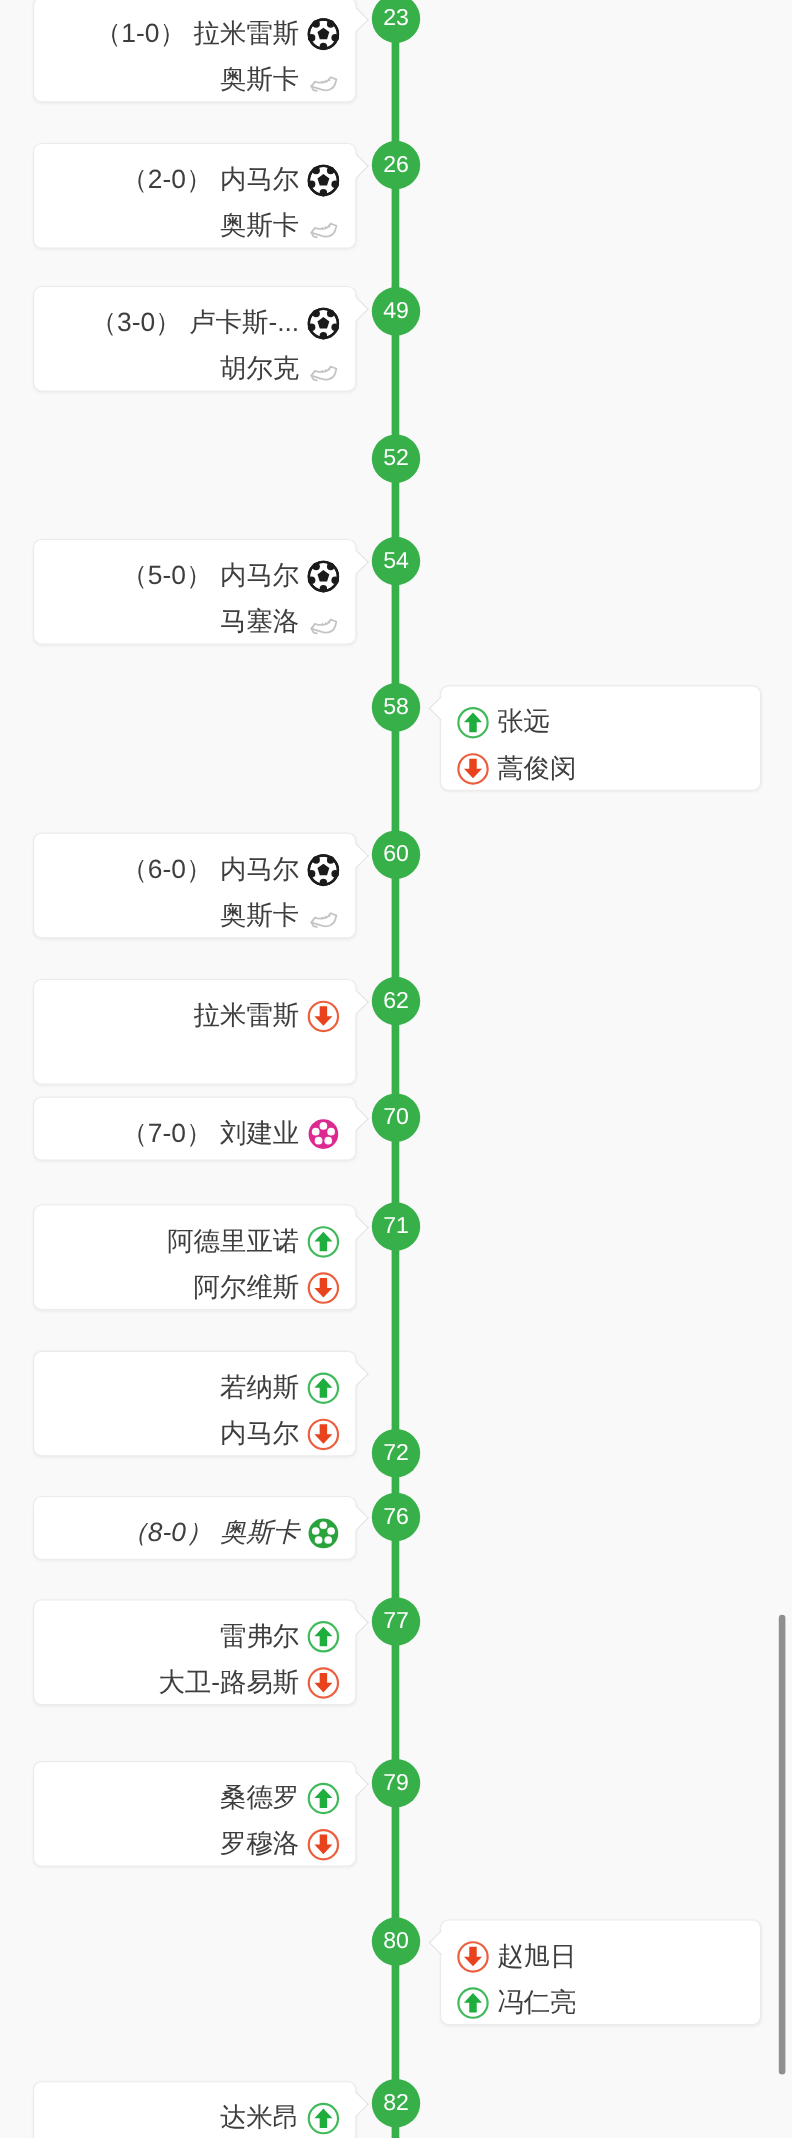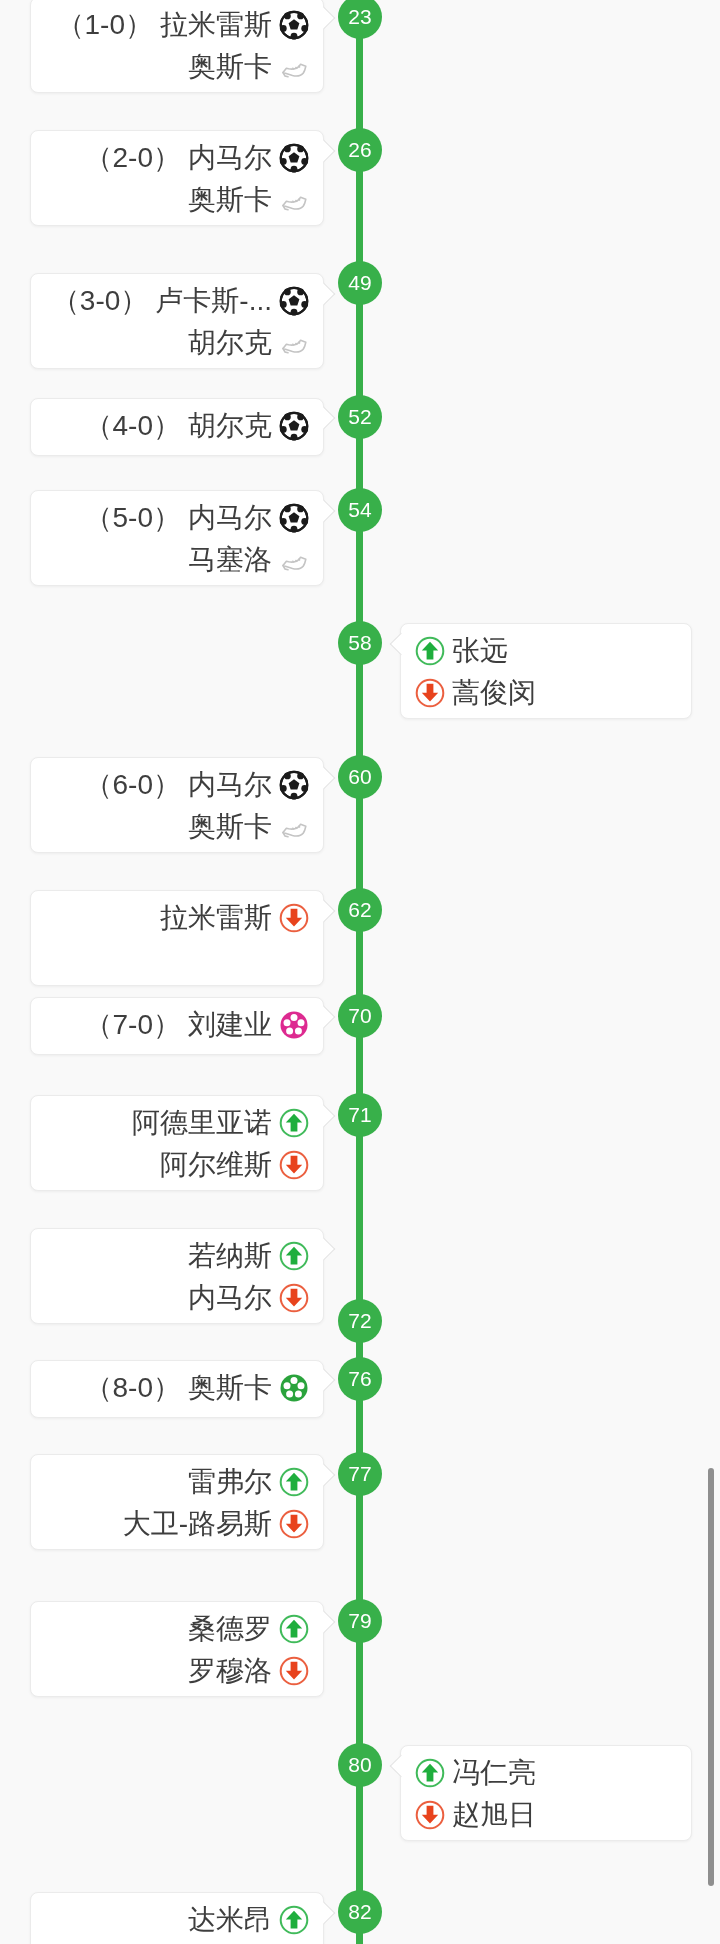--- a/index.html
+++ b/index.html
@@ -16,21 +16,21 @@
     font-size:21px;font-weight:500;
   }
   .card{
     position:absolute;background:var(--card-bg,#fff);
     border:1px solid var(--card-border,#ebebeb);border-radius:8px;
     box-shadow:0 1px 3px rgba(0,0,0,.05);
     box-sizing:border-box;z-index:2;padding:6px 0;
   }
   .card.left{left:30px;width:294px;padding-right:14px;}
   .card.right{left:400px;width:292px;padding-left:14px;}
-  .row{display:flex;align-items:center;height:42px;gap:7px;font-size:28px;color:var(--text,#3e3e3e);white-space:nowrap;}
+  .row{display:flex;align-items:flex-end;height:42px;gap:7px;font-size:24px;color:var(--text,#3e3e3e);white-space:nowrap;}
   .card.left .row{flex-direction:row-reverse;justify-content:flex-start;}
   .card.right .row{flex-direction:row;justify-content:flex-start;}
   .score{margin-right:7px;}
   .icon{width:30px;height:30px;display:flex;align-items:center;justify-content:center;flex:0 0 30px;}
   .icon svg{width:30px;height:30px;display:block;}
   .icon.up{color:var(--subin,#1fae3d);}
   .icon.down{color:var(--subout,#e8431d);}
   .icon.boot{color:var(--boot,#c4c4c4);}
   .notch{position:absolute;width:15px;height:15px;background:#fff;transform:rotate(45deg);z-index:3;}
   .card.left .notch{right:-8.5px;border-top:1px solid #e3e3e3;border-right:1px solid #e3e3e3;}
@@ -103,21 +103,21 @@
           <path d="M19.5 13.5 L21 15.5 M16.5 14.8 L18 16.8 M13.5 15.6 L14.8 17.5" stroke="currentColor" stroke-width="1.3" fill="none"></path>
           <path d="M4 20.5 L6 24 L9 24.7" stroke="currentColor" stroke-width="1.6" fill="none" stroke-linecap="round"></path>
         </svg>
       </span>
       <span>奥斯卡</span>
     </div>
   </div>
     <div class="node" style="top: 261px;">
     <span>49</span>
   </div>
-    <div class="card left" style="top: 273px; height: 96px;">
+    <div class="card left" style="top: 260px; height: 96px;">
     <div class="notch" style="top: 12px;"></div>
     <div class="row">
       <span class="icon ball-classic" style="color: rgb(27, 27, 27);">
         <svg viewBox="0 0 30 30">
           <circle cx="15" cy="15" r="13.2" fill="#ffffff" stroke="currentColor" stroke-width="2.2"></circle>
           <polygon points="15,9.2 20.4,13.2 18.3,19.6 11.7,19.6 9.6,13.2" fill="currentColor"></polygon>
           <circle cx="15" cy="26.2" r="3.4" fill="currentColor"></circle>
           <circle cx="4.3" cy="18.4" r="3.4" fill="currentColor"></circle>
           <circle cx="25.7" cy="18.4" r="3.4" fill="currentColor"></circle>
           <circle cx="8.4" cy="5.9" r="3.4" fill="currentColor"></circle>
@@ -135,115 +135,95 @@
           <path d="M19.5 13.5 L21 15.5 M16.5 14.8 L18 16.8 M13.5 15.6 L14.8 17.5" stroke="currentColor" stroke-width="1.3" fill="none"></path>
           <path d="M4 20.5 L6 24 L9 24.7" stroke="currentColor" stroke-width="1.6" fill="none" stroke-linecap="round"></path>
         </svg>
       </span>
       <span>胡尔克</span>
     </div>
   </div>
     <div class="node" style="top: 395px;">
     <span>52</span>
   </div>
-    <div class="card left" style="top: 398px; height: 58px;">
-    <div class="notch" style="top: 11px;"></div>
+    <div class="node" style="top: 488px;">
+    <span>54</span>
+  </div>
+    <div class="card left" style="top: 490px; height: 96px;">
+    <div class="notch" style="top: 12px;"></div>
     <div class="row">
       <span class="icon ball-classic" style="color: rgb(27, 27, 27);">
         <svg viewBox="0 0 30 30">
           <circle cx="15" cy="15" r="13.2" fill="#ffffff" stroke="currentColor" stroke-width="2.2"></circle>
           <polygon points="15,9.2 20.4,13.2 18.3,19.6 11.7,19.6 9.6,13.2" fill="currentColor"></polygon>
           <circle cx="15" cy="26.2" r="3.4" fill="currentColor"></circle>
           <circle cx="4.3" cy="18.4" r="3.4" fill="currentColor"></circle>
           <circle cx="25.7" cy="18.4" r="3.4" fill="currentColor"></circle>
           <circle cx="8.4" cy="5.9" r="3.4" fill="currentColor"></circle>
           <circle cx="21.6" cy="5.9" r="3.4" fill="currentColor"></circle>
           <circle cx="15" cy="15" r="13.2" fill="none" stroke="currentColor" stroke-width="2.2"></circle>
         </svg>
       </span>
 
-      <span class="txt"><span class="score">（4-0）</span><span>胡尔克</span></span>
-    </div>
-
-  </div>
-    <div class="node" style="top: 488px;">
-    <span>54</span>
-  </div>
-    <div class="card left" style="top: 490px; height: 96px;">
+      <span class="txt"><span class="score">（5-0）</span><span>内马尔</span></span>
+    </div>
+    <div class="row line2">
+      <span class="icon boot">
+        <svg viewBox="0 0 30 30">
+          <path d="M4 20.5 L13.5 23.5 C19.5 25.2 24.5 22.8 25.8 18 L26.8 14.2 L21.6 12.2 C19.6 16.4 14.6 17.6 9.6 16.8 L7.4 16.2 Z" fill="#ffffff" stroke="currentColor" stroke-width="1.6" stroke-linejoin="round"></path>
+          <path d="M19.5 13.5 L21 15.5 M16.5 14.8 L18 16.8 M13.5 15.6 L14.8 17.5" stroke="currentColor" stroke-width="1.3" fill="none"></path>
+          <path d="M4 20.5 L6 24 L9 24.7" stroke="currentColor" stroke-width="1.6" fill="none" stroke-linecap="round"></path>
+        </svg>
+      </span>
+      <span>马塞洛</span>
+    </div>
+  </div>
+    <div class="node" style="top: 621px;">
+    <span>58</span>
+  </div>
+    <div class="card right" style="top: 623px; height: 96px;">
+    <div class="notch" style="top: 12px;"></div>
+    <div class="row">
+      <span class="icon up">
+        <svg viewBox="0 0 30 30">
+          <circle cx="15" cy="15" r="13.3" fill="#ffffff" stroke="currentColor" stroke-width="2" stroke-opacity="0.85"></circle>
+          <path d="M15 5.8 L23.2 14.6 L18.4 14.6 L18.4 23.6 L11.6 23.6 L11.6 14.6 L6.8 14.6 Z" fill="currentColor"></path>
+        </svg>
+      </span>
+      <span>张远</span>
+    </div>
+    <div class="row">
+      <span class="icon down">
+        <svg viewBox="0 0 30 30">
+          <circle cx="15" cy="15" r="13.3" fill="#ffffff" stroke="currentColor" stroke-width="2" stroke-opacity="0.85"></circle>
+          <path d="M15 5.8 L23.2 14.6 L18.4 14.6 L18.4 23.6 L11.6 23.6 L11.6 14.6 L6.8 14.6 Z" fill="currentColor" transform="rotate(180 15 14.7)"></path>
+        </svg>
+      </span>
+      <span>蒿俊闵</span>
+    </div>
+  </div>
+    <div class="node" style="top: 755px;">
+    <span>60</span>
+  </div>
+    <div class="card left" style="top: 757px; height: 96px;">
     <div class="notch" style="top: 12px;"></div>
     <div class="row">
       <span class="icon ball-classic" style="color: rgb(27, 27, 27);">
         <svg viewBox="0 0 30 30">
           <circle cx="15" cy="15" r="13.2" fill="#ffffff" stroke="currentColor" stroke-width="2.2"></circle>
           <polygon points="15,9.2 20.4,13.2 18.3,19.6 11.7,19.6 9.6,13.2" fill="currentColor"></polygon>
           <circle cx="15" cy="26.2" r="3.4" fill="currentColor"></circle>
           <circle cx="4.3" cy="18.4" r="3.4" fill="currentColor"></circle>
           <circle cx="25.7" cy="18.4" r="3.4" fill="currentColor"></circle>
           <circle cx="8.4" cy="5.9" r="3.4" fill="currentColor"></circle>
           <circle cx="21.6" cy="5.9" r="3.4" fill="currentColor"></circle>
           <circle cx="15" cy="15" r="13.2" fill="none" stroke="currentColor" stroke-width="2.2"></circle>
         </svg>
       </span>
 
-      <span class="txt"><span class="score">（5-0）</span><span>内马尔</span></span>
-    </div>
-    <div class="row line2">
-      <span class="icon boot">
-        <svg viewBox="0 0 30 30">
-          <path d="M4 20.5 L13.5 23.5 C19.5 25.2 24.5 22.8 25.8 18 L26.8 14.2 L21.6 12.2 C19.6 16.4 14.6 17.6 9.6 16.8 L7.4 16.2 Z" fill="#ffffff" stroke="currentColor" stroke-width="1.6" stroke-linejoin="round"></path>
-          <path d="M19.5 13.5 L21 15.5 M16.5 14.8 L18 16.8 M13.5 15.6 L14.8 17.5" stroke="currentColor" stroke-width="1.3" fill="none"></path>
-          <path d="M4 20.5 L6 24 L9 24.7" stroke="currentColor" stroke-width="1.6" fill="none" stroke-linecap="round"></path>
-        </svg>
-      </span>
-      <span>马塞洛</span>
-    </div>
-  </div>
-    <div class="node" style="top: 621px;">
-    <span>58</span>
-  </div>
-    <div class="card right" style="top: 623px; height: 96px;">
-    <div class="notch" style="top: 12px;"></div>
-    <div class="row">
-      <span class="icon up">
-        <svg viewBox="0 0 30 30">
-          <circle cx="15" cy="15" r="13.3" fill="#ffffff" stroke="currentColor" stroke-width="2" stroke-opacity="0.85"></circle>
-          <path d="M15 5.8 L23.2 14.6 L18.4 14.6 L18.4 23.6 L11.6 23.6 L11.6 14.6 L6.8 14.6 Z" fill="currentColor"></path>
-        </svg>
-      </span>
-      <span>张远</span>
-    </div>
-    <div class="row">
-      <span class="icon down">
-        <svg viewBox="0 0 30 30">
-          <circle cx="15" cy="15" r="13.3" fill="#ffffff" stroke="currentColor" stroke-width="2" stroke-opacity="0.85"></circle>
-          <path d="M15 5.8 L23.2 14.6 L18.4 14.6 L18.4 23.6 L11.6 23.6 L11.6 14.6 L6.8 14.6 Z" fill="currentColor" transform="rotate(180 15 14.7)"></path>
-        </svg>
-      </span>
-      <span>蒿俊闵</span>
-    </div>
-  </div>
-    <div class="node" style="top: 755px;">
-    <span>60</span>
-  </div>
-    <div class="card left" style="top: 757px; height: 96px;">
-    <div class="notch" style="top: 12px;"></div>
-    <div class="row">
-      <span class="icon ball-classic" style="color: rgb(27, 27, 27);">
-        <svg viewBox="0 0 30 30">
-          <circle cx="15" cy="15" r="13.2" fill="#ffffff" stroke="currentColor" stroke-width="2.2"></circle>
-          <polygon points="15,9.2 20.4,13.2 18.3,19.6 11.7,19.6 9.6,13.2" fill="currentColor"></polygon>
-          <circle cx="15" cy="26.2" r="3.4" fill="currentColor"></circle>
-          <circle cx="4.3" cy="18.4" r="3.4" fill="currentColor"></circle>
-          <circle cx="25.7" cy="18.4" r="3.4" fill="currentColor"></circle>
-          <circle cx="8.4" cy="5.9" r="3.4" fill="currentColor"></circle>
-          <circle cx="21.6" cy="5.9" r="3.4" fill="currentColor"></circle>
-          <circle cx="15" cy="15" r="13.2" fill="none" stroke="currentColor" stroke-width="2.2"></circle>
-        </svg>
-      </span>
-
       <span class="txt"><span class="score">（6-0）</span><span>内马尔</span></span>
     </div>
     <div class="row line2">
       <span class="icon boot">
         <svg viewBox="0 0 30 30">
           <path d="M4 20.5 L13.5 23.5 C19.5 25.2 24.5 22.8 25.8 18 L26.8 14.2 L21.6 12.2 C19.6 16.4 14.6 17.6 9.6 16.8 L7.4 16.2 Z" fill="#ffffff" stroke="currentColor" stroke-width="1.6" stroke-linejoin="round"></path>
           <path d="M19.5 13.5 L21 15.5 M16.5 14.8 L18 16.8 M13.5 15.6 L14.8 17.5" stroke="currentColor" stroke-width="1.3" fill="none"></path>
           <path d="M4 20.5 L6 24 L9 24.7" stroke="currentColor" stroke-width="1.6" fill="none" stroke-linecap="round"></path>
         </svg>
       </span>
@@ -330,21 +310,21 @@
           <circle cx="15" cy="15" r="13.3" fill="#ffffff" stroke="currentColor" stroke-width="2" stroke-opacity="0.85"></circle>
           <path d="M15 5.8 L23.2 14.6 L18.4 14.6 L18.4 23.6 L11.6 23.6 L11.6 14.6 L6.8 14.6 Z" fill="currentColor" transform="rotate(180 15 14.7)"></path>
         </svg>
       </span>
       <span>内马尔</span>
     </div>
   </div>
     <div class="node" style="top: 1357px;">
     <span>76</span>
   </div>
-    <div class="card left" style="top: 1360px; height: 58px;">
+    <div class="card left" style="top: 1360px; height: 58px; font-style: italic;">
     <div class="notch" style="top: 11px;"></div>
     <div class="row">
 
       <span class="icon ball-flower" style="color: rgb(42, 163, 60);">
         <svg viewBox="0 0 30 30">
           <circle cx="15" cy="15" r="13.5" fill="currentColor"></circle>
           <circle cx="15" cy="7.6" r="3.5" fill="#ffffff"></circle>
           <circle cx="8" cy="12.8" r="3.5" fill="#ffffff"></circle>
           <circle cx="22" cy="12.8" r="3.5" fill="#ffffff"></circle>
           <circle cx="10.6" cy="21" r="3.5" fill="#ffffff"></circle>
@@ -402,36 +382,36 @@
       </span>
       <span>罗穆洛</span>
     </div>
   </div>
     <div class="node" style="top: 1743px;">
     <span>80</span>
   </div>
     <div class="card right" style="top: 1745px; height: 96px;">
     <div class="notch" style="top: 12px;"></div>
     <div class="row">
+      <span class="icon down">
+        <svg viewBox="0 0 30 30">
+          <circle cx="15" cy="15" r="13.3" fill="#ffffff" stroke="currentColor" stroke-width="2" stroke-opacity="0.85"></circle>
+          <path d="M15 5.8 L23.2 14.6 L18.4 14.6 L18.4 23.6 L11.6 23.6 L11.6 14.6 L6.8 14.6 Z" fill="currentColor" transform="rotate(180 15 14.7)"></path>
+        </svg>
+      </span>
+      <span>赵旭日</span>
+    </div>
+    <div class="row">
       <span class="icon up">
         <svg viewBox="0 0 30 30">
           <circle cx="15" cy="15" r="13.3" fill="#ffffff" stroke="currentColor" stroke-width="2" stroke-opacity="0.85"></circle>
           <path d="M15 5.8 L23.2 14.6 L18.4 14.6 L18.4 23.6 L11.6 23.6 L11.6 14.6 L6.8 14.6 Z" fill="currentColor"></path>
         </svg>
       </span>
       <span>冯仁亮</span>
-    </div>
-    <div class="row">
-      <span class="icon down">
-        <svg viewBox="0 0 30 30">
-          <circle cx="15" cy="15" r="13.3" fill="#ffffff" stroke="currentColor" stroke-width="2" stroke-opacity="0.85"></circle>
-          <path d="M15 5.8 L23.2 14.6 L18.4 14.6 L18.4 23.6 L11.6 23.6 L11.6 14.6 L6.8 14.6 Z" fill="currentColor" transform="rotate(180 15 14.7)"></path>
-        </svg>
-      </span>
-      <span>赵旭日</span>
     </div>
   </div>
     <div class="node" style="top: 1890px;">
     <span>82</span>
   </div>
     <div class="card left" style="top: 1892px; height: 96px;">
     <div class="notch" style="top: 12px;"></div>
     <div class="row">
       <span class="icon up">
         <svg viewBox="0 0 30 30">

